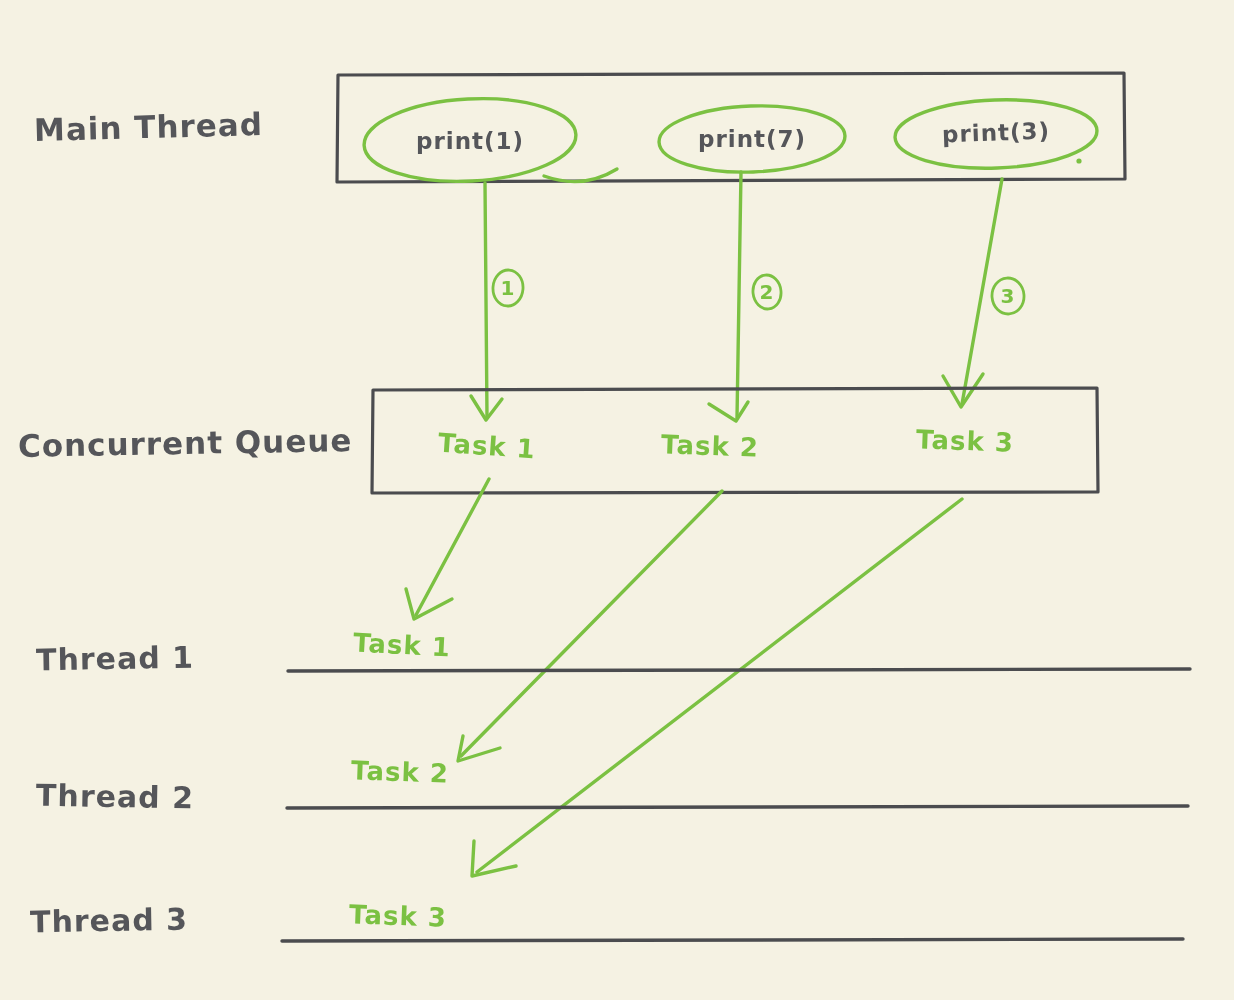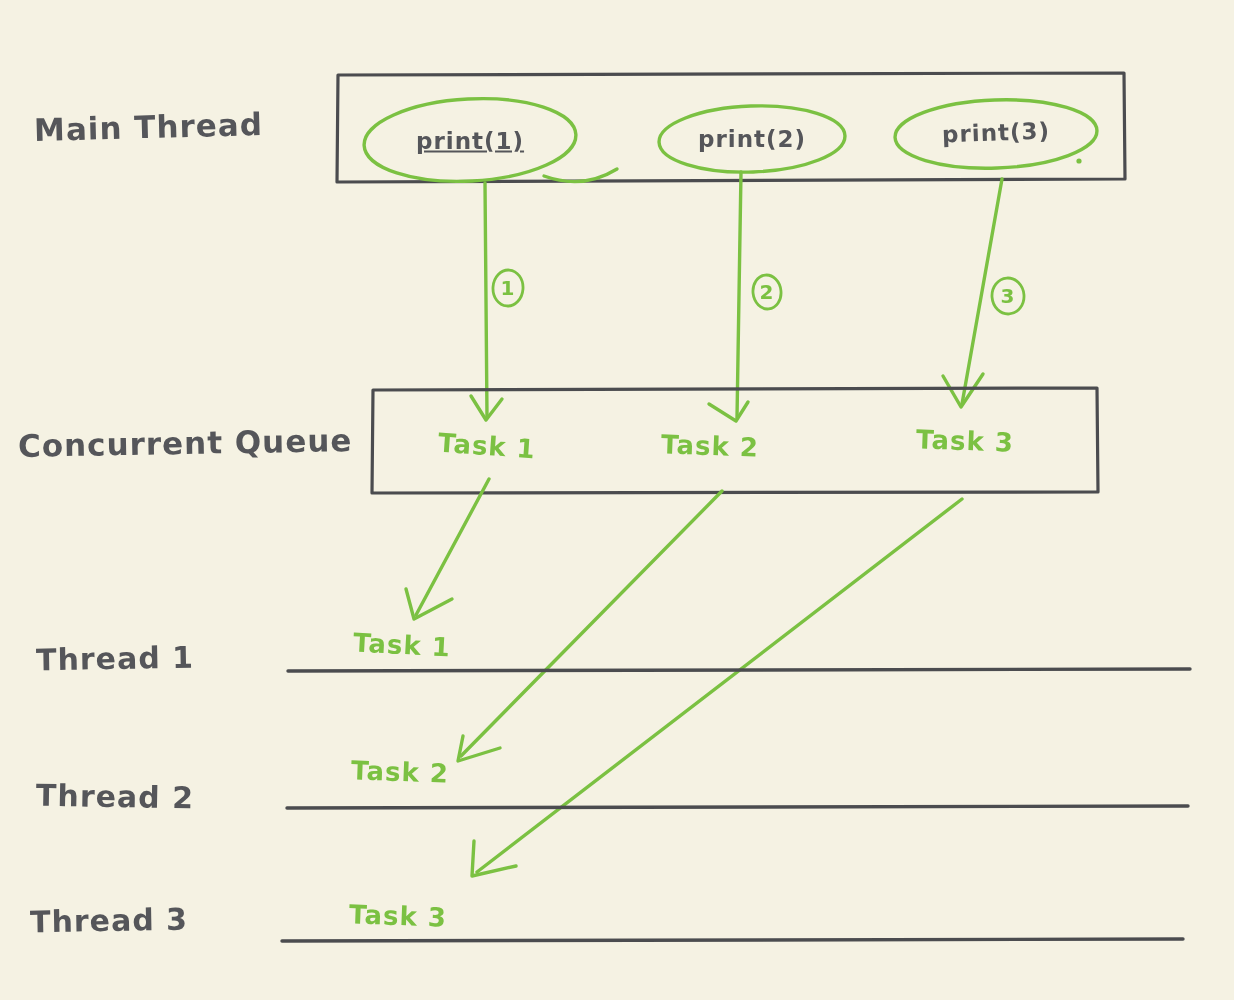--- a/index.html
+++ b/index.html
@@ -22,21 +22,21 @@
   }
   .green{color:#7bc142;}
   
   .main-thread-label{left:34px;top:112px;font-size:31px;transform:rotate(-1.5deg);}
   .queue-label{left:18px;top:428px;font-size:31px;transform:rotate(-1deg);}
   .thread-label-1{left:36px;top:644px;font-size:30px;transform:rotate(-1deg);}
   .thread-label-2{left:36px;top:782px;font-size:30px;transform:rotate(1deg);}
   .thread-label-3{left:30px;top:906px;font-size:30px;transform:rotate(-1deg);}
   
   .call{font-size:23px;transform:translate(-50%,-50%);}
-  .call-1{left:470px;top:141px;text-decoration:underline;}
+  .call-1{left:470px;top:141px;}
   .call-2{left:752px;top:139px;}
   .call-3{left:996px;top:133px;transform:translate(-50%,-50%) rotate(-2deg);}
   
   .step{font-size:20px;transform:translate(-50%,-50%);}
   .step-1{left:508px;top:288px;}
   .step-2{left:767px;top:292px;}
   .step-3{left:1008px;top:296px;}
   
   .task{font-size:26px;transform:translate(-50%,-50%) rotate(2deg);}
   .qtask-1{left:487px;top:446px;transform:translate(-50%,-50%) rotate(4deg);}
@@ -95,21 +95,21 @@
 
     <path d="M 288 671 L 1190 669" stroke="#4b4c4f" stroke-width="3.4"></path>
     <path d="M 287 808 L 1188 806" stroke="#4b4c4f" stroke-width="3.4"></path>
     <path d="M 282 941 L 1183 939" stroke="#4b4c4f" stroke-width="3.4"></path>
   </svg>
 
   <div class="lbl main-thread-label">Main Thread</div>
   <div class="lbl queue-label">Concurrent Queue</div>
 
   <div class="lbl call call-1">print(1)</div>
-  <div class="lbl call call-2">print(2)</div>
+  <div class="lbl call call-2">print(7)</div>
   <div class="lbl call call-3">print(3)</div>
 
   <div class="lbl green step step-1">1</div>
   <div class="lbl green step step-2">2</div>
   <div class="lbl green step step-3">3</div>
 
   <div class="lbl green task qtask-1">Task 1</div>
   <div class="lbl green task qtask-2">Task 2</div>
   <div class="lbl green task qtask-3">Task 3</div>
 

